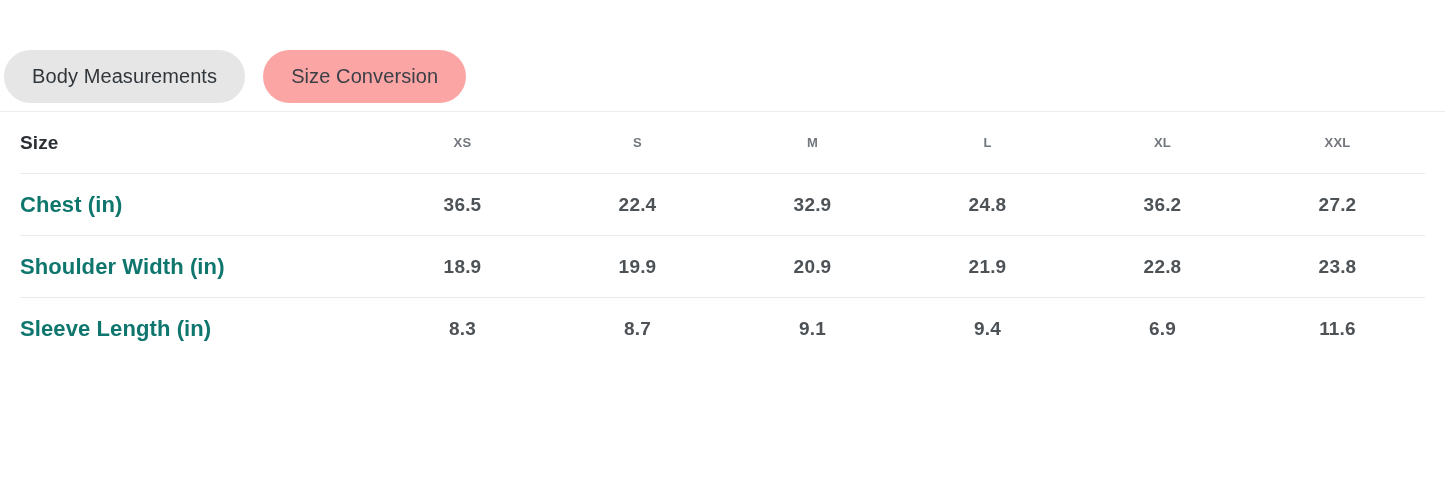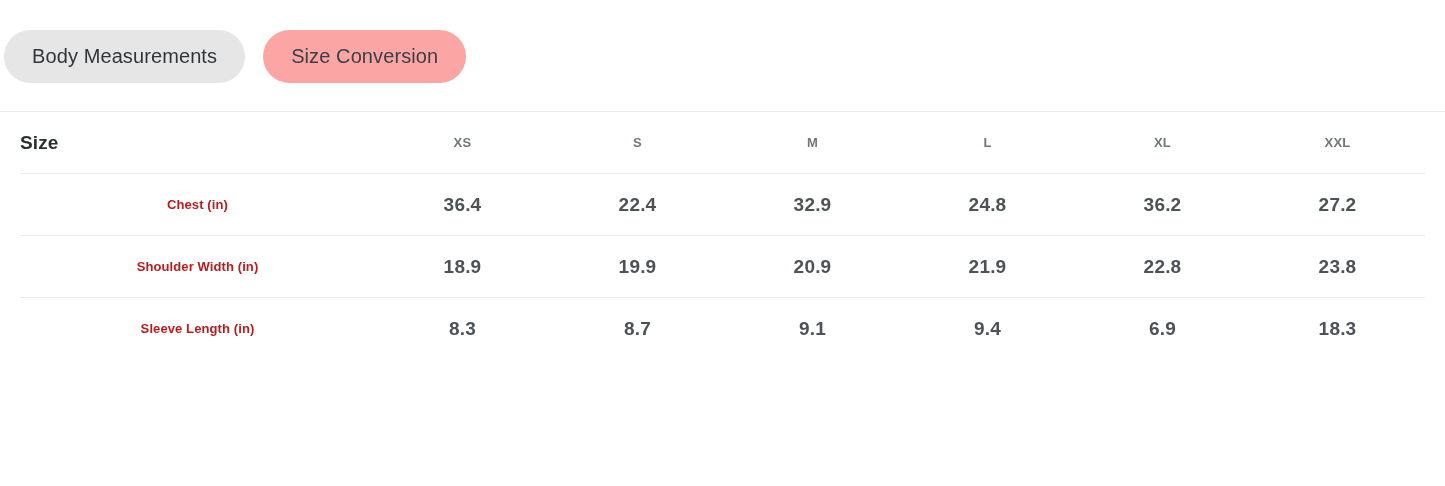--- a/index.html
+++ b/index.html
@@ -23,21 +23,21 @@
   }
 
   
   .tabbar {
     position: relative;
     height: 112px;
     box-sizing: border-box;
     border-bottom: 1px solid #ececee;
     padding: 30px 0 8px 4px;
     display: flex;
-    align-items: flex-start;
+    align-items: flex-end;
     gap: 18px;
   }
 
   .tab {
     height: 53px;
     line-height: 53px;
     border-radius: 27px;
     padding: 0 28px;
     font-size: 20px;
     color: #31363b;
@@ -91,24 +91,24 @@
     padding-left: 3px;
     letter-spacing: 0.1px;
   }
   .th-size {
     text-align: center;
     font-size: 13px;
     color: #72777d;
     letter-spacing: 0.3px;
   }
   .td-label {
-    text-align: center;
-    font-size: 13px;
+    text-align: left;
+    font-size: 22px;
     font-weight: bold;
-    color: #b91c1c;
+    color: #0f766e;
     padding-left: 3px;
     letter-spacing: 0.1px;
   }
   .td-value {
     text-align: center;
     font-size: 19px;
     color: #4d5257;
     letter-spacing: 0.2px;
   }
 </style>
@@ -140,21 +140,21 @@
           <th class="th-size">S</th>
           <th class="th-size">M</th>
           <th class="th-size">L</th>
           <th class="th-size">XL</th>
           <th class="th-size">XXL</th>
         </tr>
       </thead>
       <tbody>
         <tr>
           <td class="td-label">Chest (in)</td>
-          <td class="td-value">36.4</td>
+          <td class="td-value">36.5</td>
           <td class="td-value">22.4</td>
           <td class="td-value">32.9</td>
           <td class="td-value">24.8</td>
           <td class="td-value">36.2</td>
           <td class="td-value">27.2</td>
         </tr>
         <tr>
           <td class="td-label">Shoulder Width (in)</td>
           <td class="td-value">18.9</td>
           <td class="td-value">19.9</td>
@@ -163,19 +163,19 @@
           <td class="td-value">22.8</td>
           <td class="td-value">23.8</td>
         </tr>
         <tr>
           <td class="td-label">Sleeve Length (in)</td>
           <td class="td-value">8.3</td>
           <td class="td-value">8.7</td>
           <td class="td-value">9.1</td>
           <td class="td-value">9.4</td>
           <td class="td-value">6.9</td>
-          <td class="td-value">18.3</td>
+          <td class="td-value">11.6</td>
         </tr>
       </tbody>
     </table>
   </div>
 
 </div>
 
 </body></html>

